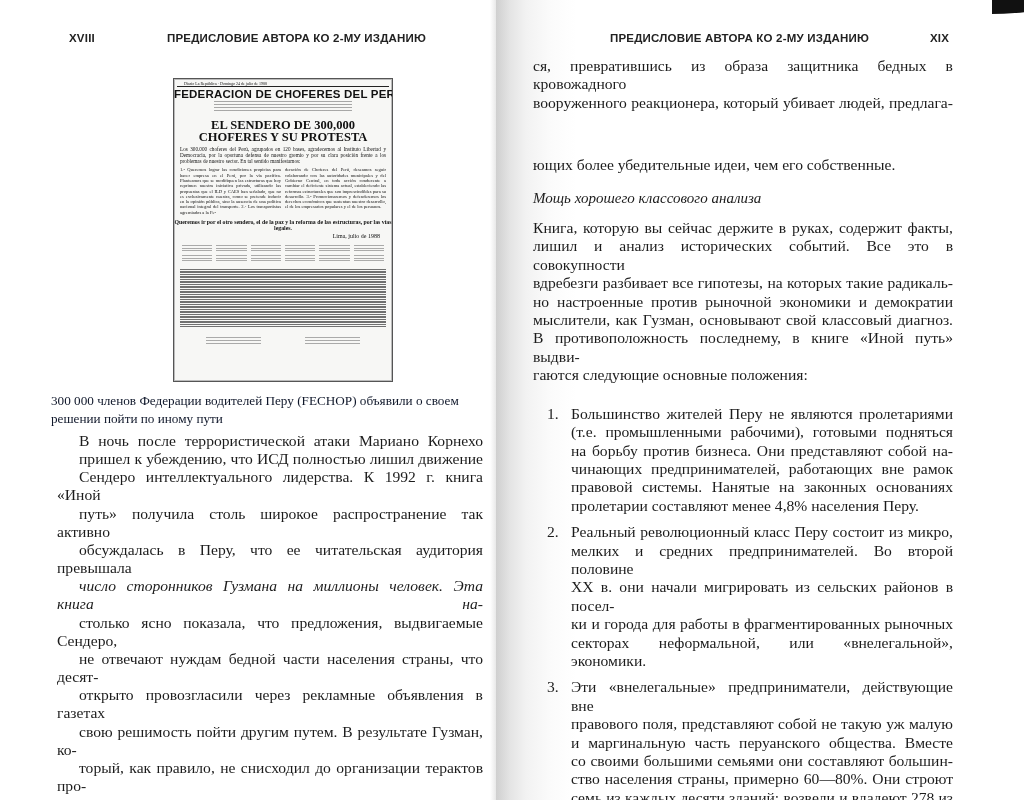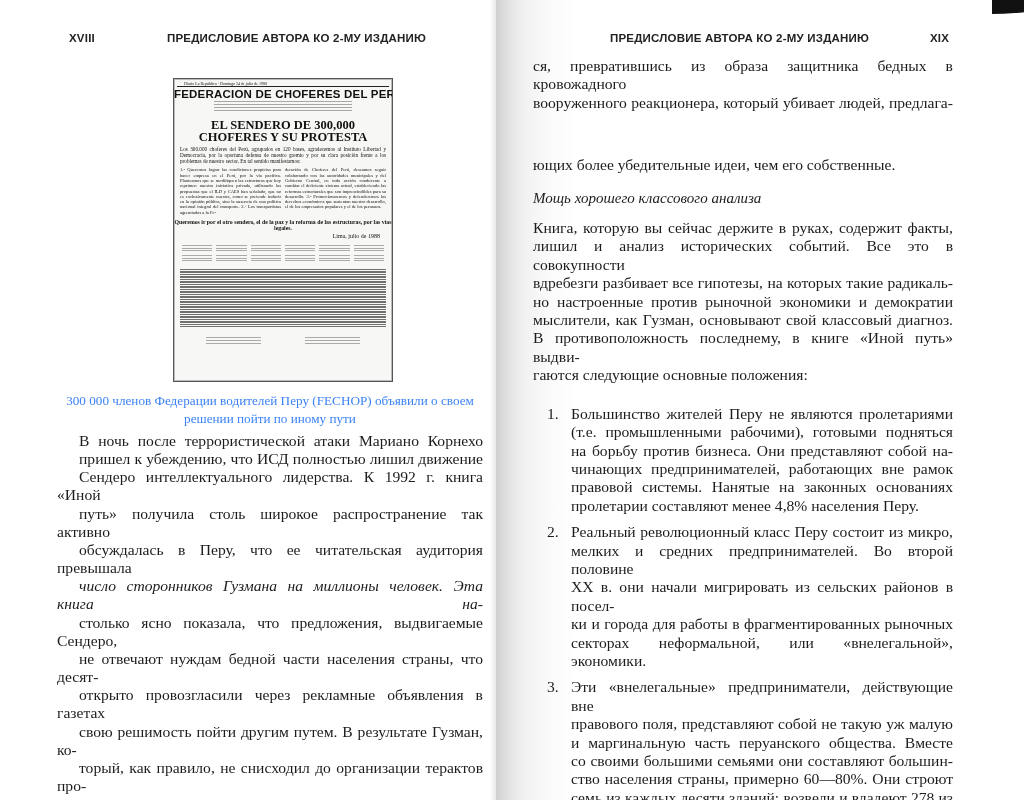--- a/index.html
+++ b/index.html
@@ -38,22 +38,22 @@
   .clip-cols { display: flex; gap: 4px; margin: 3px 6px 0; font-size: 4.6px; line-height: 5.3px; text-align: justify; }
   .clip-cols > div { flex: 1; }
   .clip-motto { font-weight: bold; font-size: 5.8px; text-align: center; line-height: 6.2px; margin-top: 4px; }
   .clip-date { font-size: 6px; text-align: right; margin: 2px 12px 0 0; }
   .clip-signs { display: grid; grid-template-columns: repeat(6, 1fr); gap: 2px 4px; margin: 6px 8px 0; }
   .clip-signs span { height: 8px; background: repeating-linear-gradient(to bottom, #777 0 1px, transparent 1px 2.6px); opacity: .6; }
   .clip-body { height: 58px; margin: 6px 6px 0; background: repeating-linear-gradient(to bottom, #444 0 1.3px, transparent 1.3px 2.5px); opacity: .75; }
   .clip-foot { display: flex; justify-content: space-around; margin: 10px 10px 0; }
   .clip-foot span { width: 55px; height: 9px; background: repeating-linear-gradient(to bottom, #777 0 1px, transparent 1px 3px); opacity: .6; }
 
-  .caption { position: absolute; left: 30px; width: 438px; top: 392px; text-align: center;
-    font-size: 13.2px; line-height: 18px; color: #3b82f6; }
+  .caption { position: absolute; left: 30px; width: 438px; top: 392px; 
+    font-size: 13.2px; line-height: 18px; color: #0f172a; }
 
   .body-left { position: absolute; left: 36px; width: 426px; top: 432px;
     font-size: 15.6px; line-height: 18.15px; text-align: justify; }
   .body-left p { margin: 0; text-indent: 22px; }
 
   .body-right { position: absolute; left: 37px; width: 420px; top: 57px;
     font-size: 15.6px; line-height: 18.4px; text-align: justify; }
   .body-right p { margin: 0; }
   .subhead { font-style: italic; margin-top: 14px !important; margin-bottom: 12px !important; font-size: 15px; }
   .plist { list-style: none; margin: 20px 0 0 0; padding: 0; }

